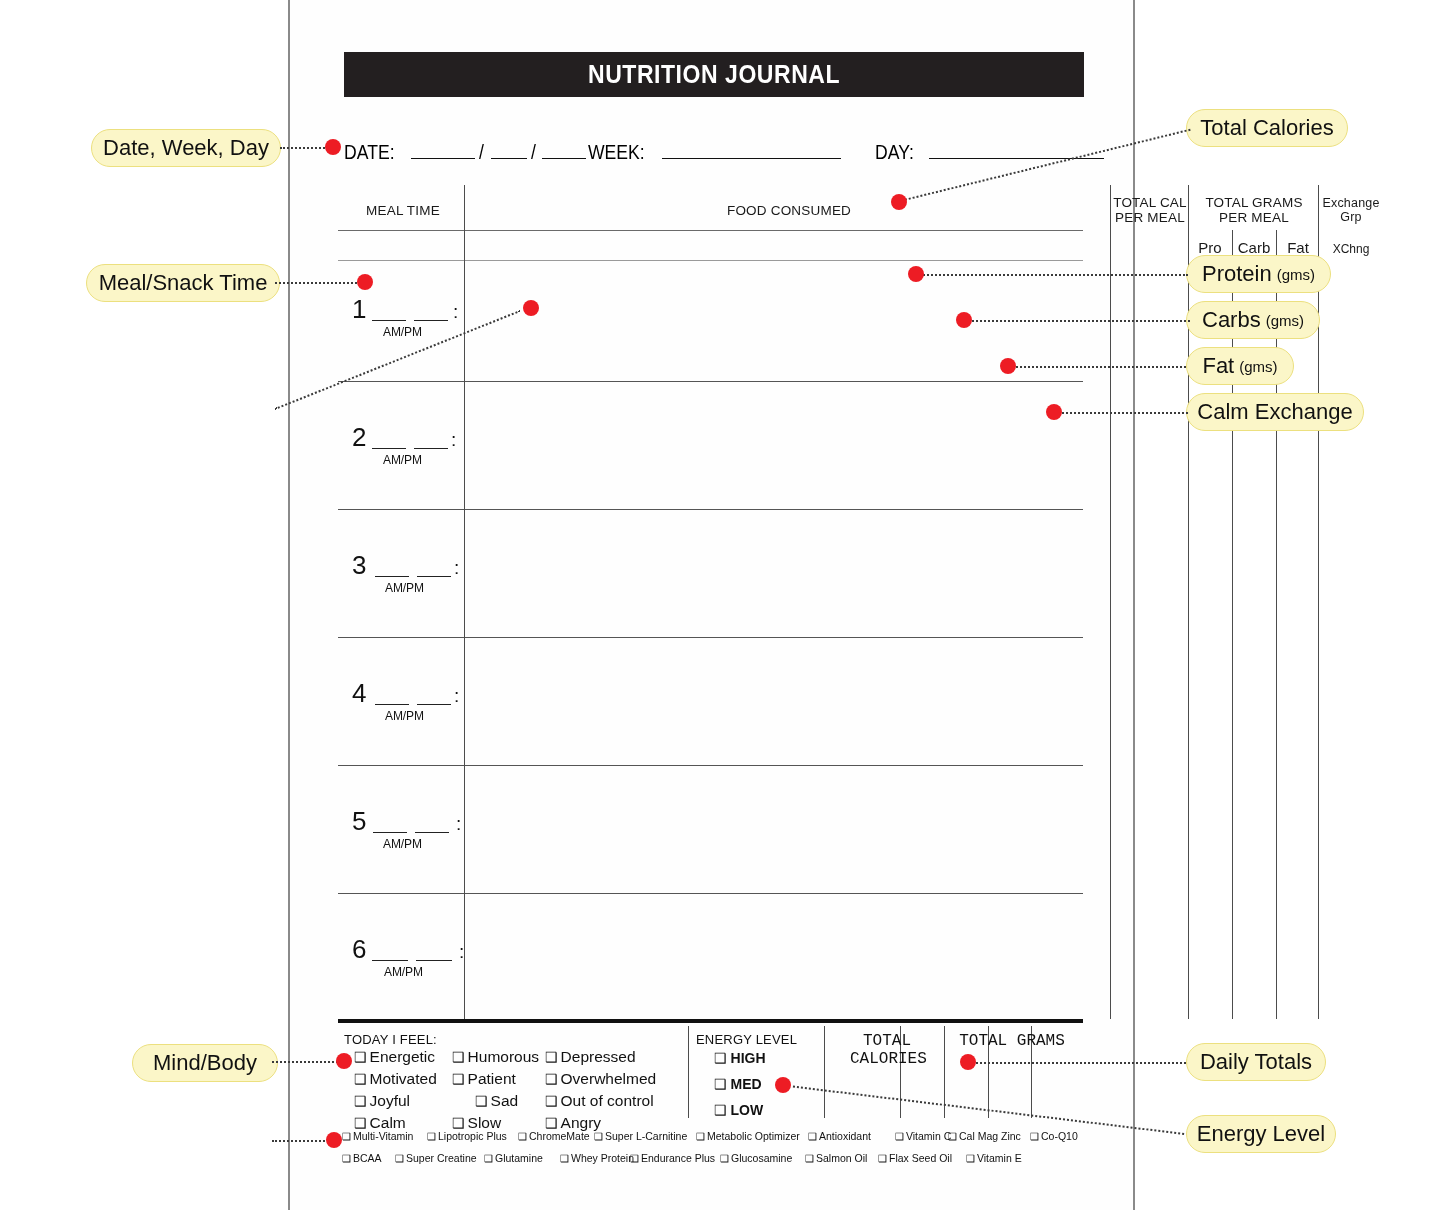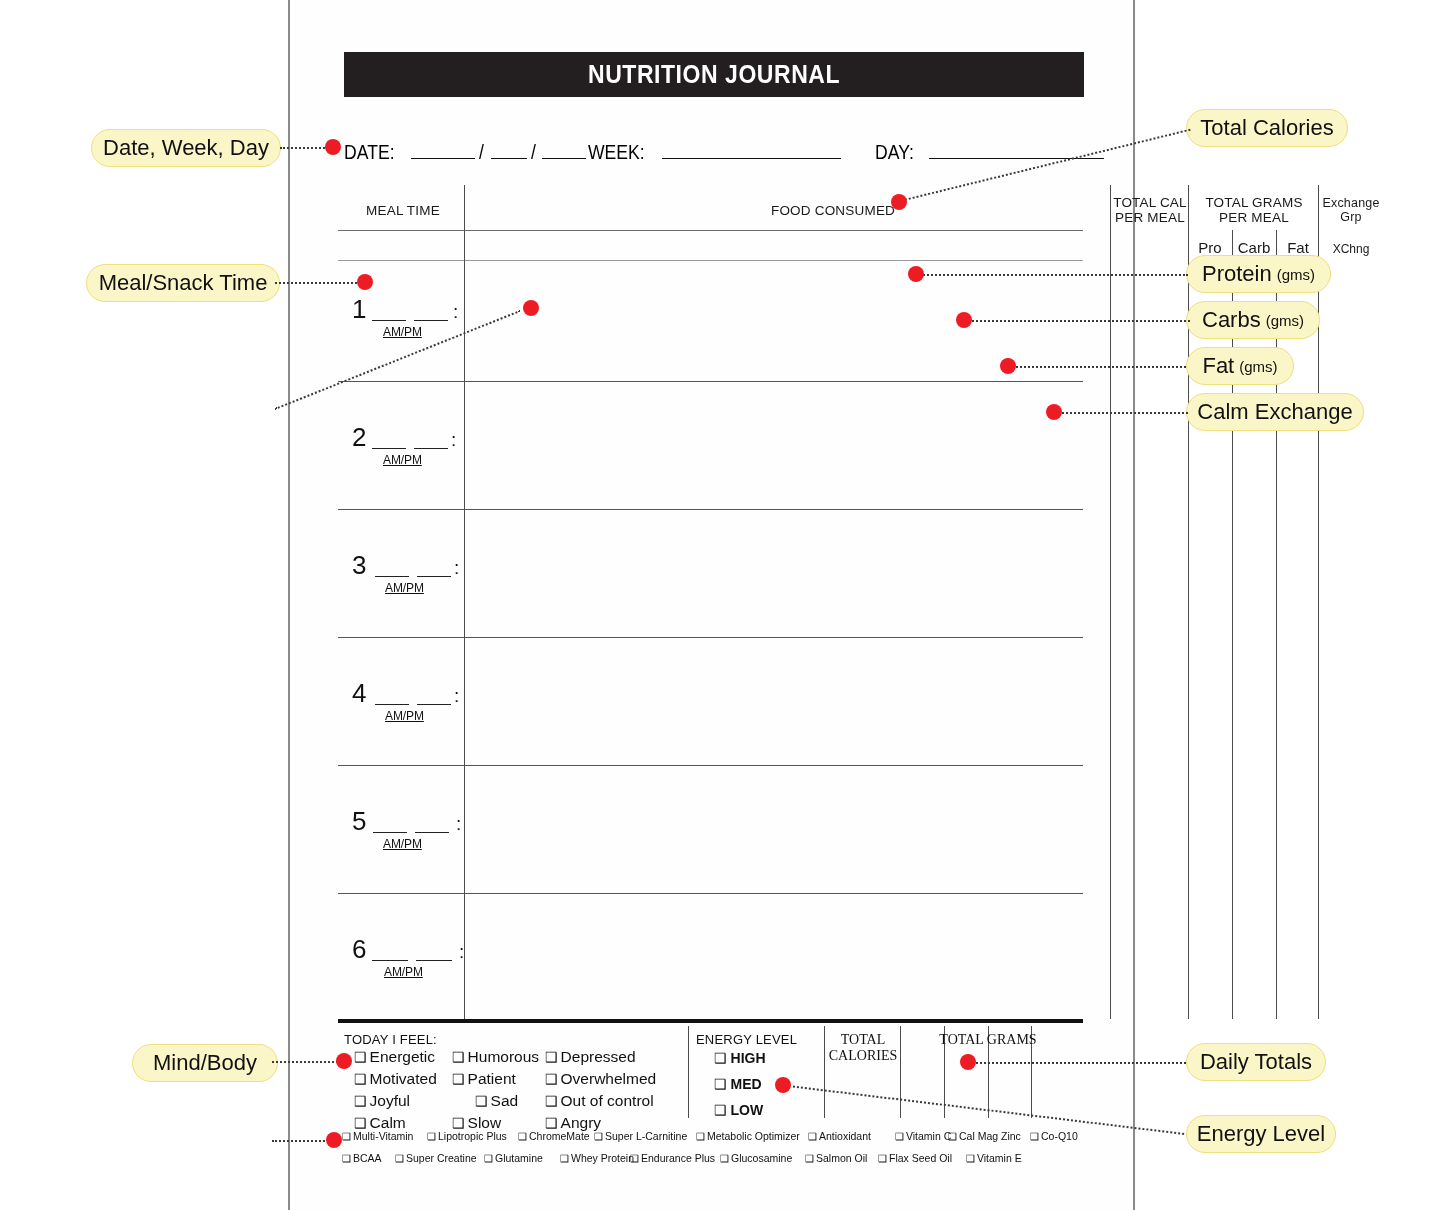--- a/index.html
+++ b/index.html
@@ -88,21 +88,20 @@
     position: absolute;
     border-bottom: 1.4px solid #222;
     height: 1px;
   }
   .colon { position: absolute; font-size: 19px; color: #111; }
   .ampm {
     position: absolute;
     font-size: 12px; color: #111;
     font-family: "Liberation Sans Narrow", "Liberation Sans", sans-serif;
     letter-spacing: -.1px;
-    text-decoration: underline;
   }
 
   
   #thickrule {
     position: absolute; left: 48px; top: 1019px;
     width: 745px; height: 4px; background: #111;
   }
 
   
   #bottom { position: absolute; left: 48px; top: 1026px; width: 745px; height: 140px; }
@@ -125,23 +124,24 @@
   .energy-item {
     position: absolute;
     font-size: 14px; font-weight: bold; color: #111;
     white-space: nowrap;
     font-family: "Liberation Sans", sans-serif;
   }
   .energy-item .box { font-weight: normal; font-size: 14px; margin-right: 4px; }
   .tot-hdr {
     position: absolute;
     text-align: center;
-    font-size: 14px; color: #111;
-    font-family: Liberation Serif, serif;
+    font-size: 16px; color: #111;
+    font-family: Liberation Mono, monospace;
     line-height: 1.15;
+    margin-left: 24px;
   }
 
   
   .supp {
     position: absolute;
     font-size: 10.5px; color: #111;
     white-space: nowrap;
     font-family: "Liberation Sans", sans-serif;
   }
   .supp .box { font-size: 10px; margin-right: 2px; }
@@ -200,21 +200,21 @@
       <span class="rule" style="width:190px;margin:0 0 5px 10px;"></span>
       <span class="lbl" style="margin-left:34px;">DAY:</span>
       <span class="rule" style="width:186px;margin:0 0 5px 10px;"></span>
     </div>
 
     <div id="table">
 
       <div class="colhdr" style="left:6px; top:18px; width:118px;">
         <span>MEAL TIME</span>
       </div>
-      <div class="colhdr" style="left:128px; top:18px; width:646px;margin-left:44px;">
+      <div class="colhdr" style="left:128px; top:18px; width:646px;">
         <span>FOOD CONSUMED</span>
       </div>
       <div class="colhdr" style="left:774px; top:10px; width:76px;">
         <div>TOTAL CAL</div>
         <div>PER MEAL</div>
       </div>
       <div class="colhdr" style="left:852px; top:10px; width:128px;">
         <div>TOTAL GRAMS</div>
         <div>PER MEAL</div>
       </div>

